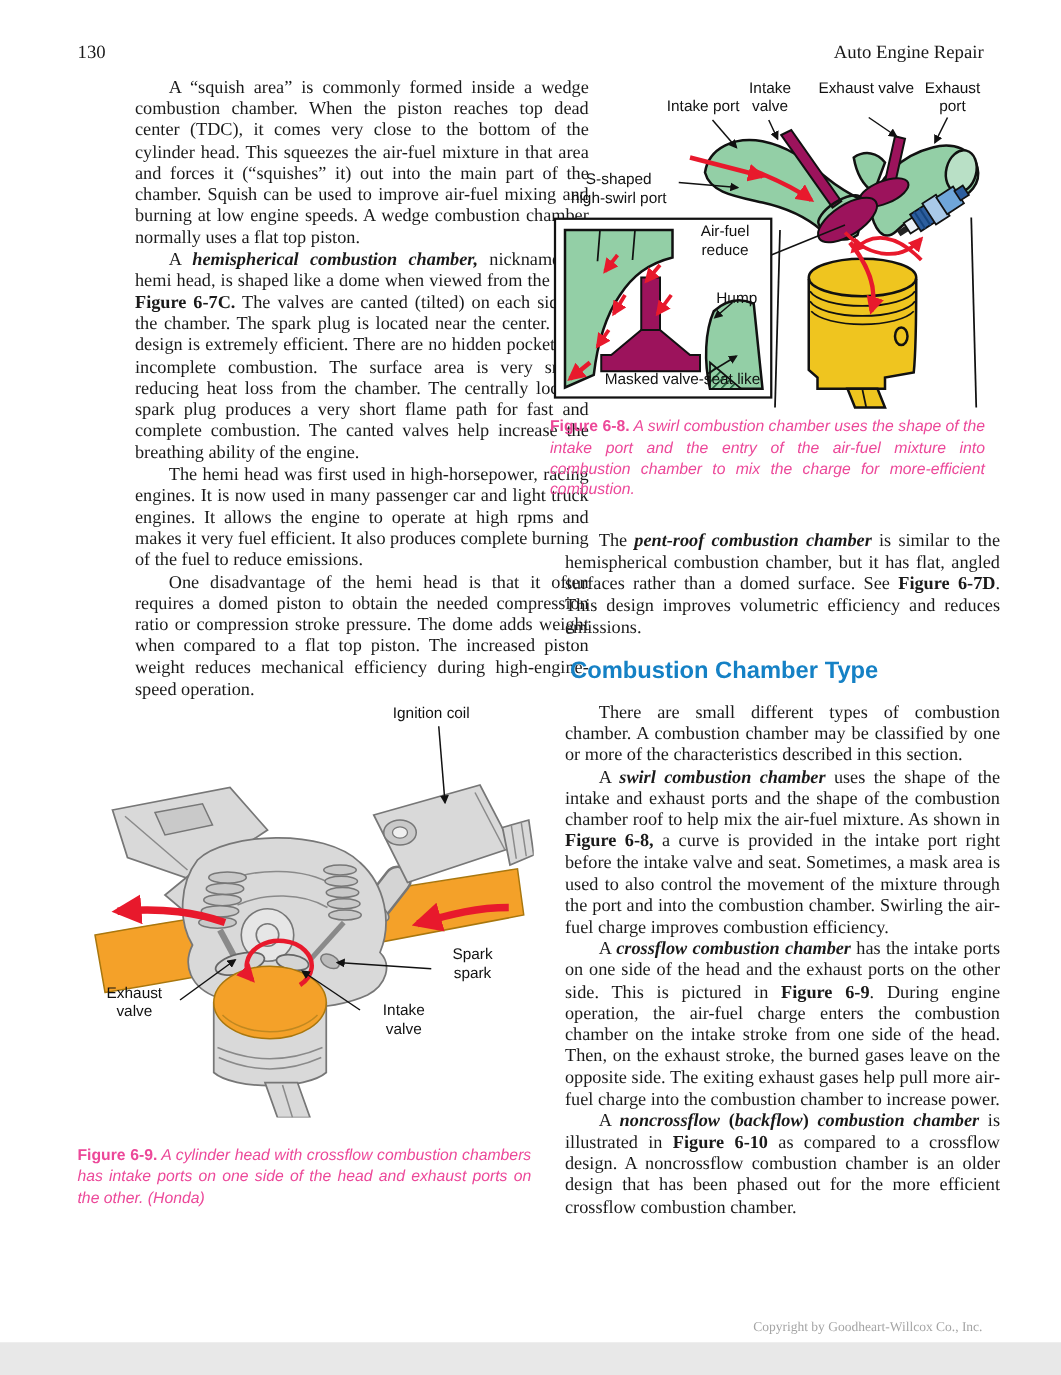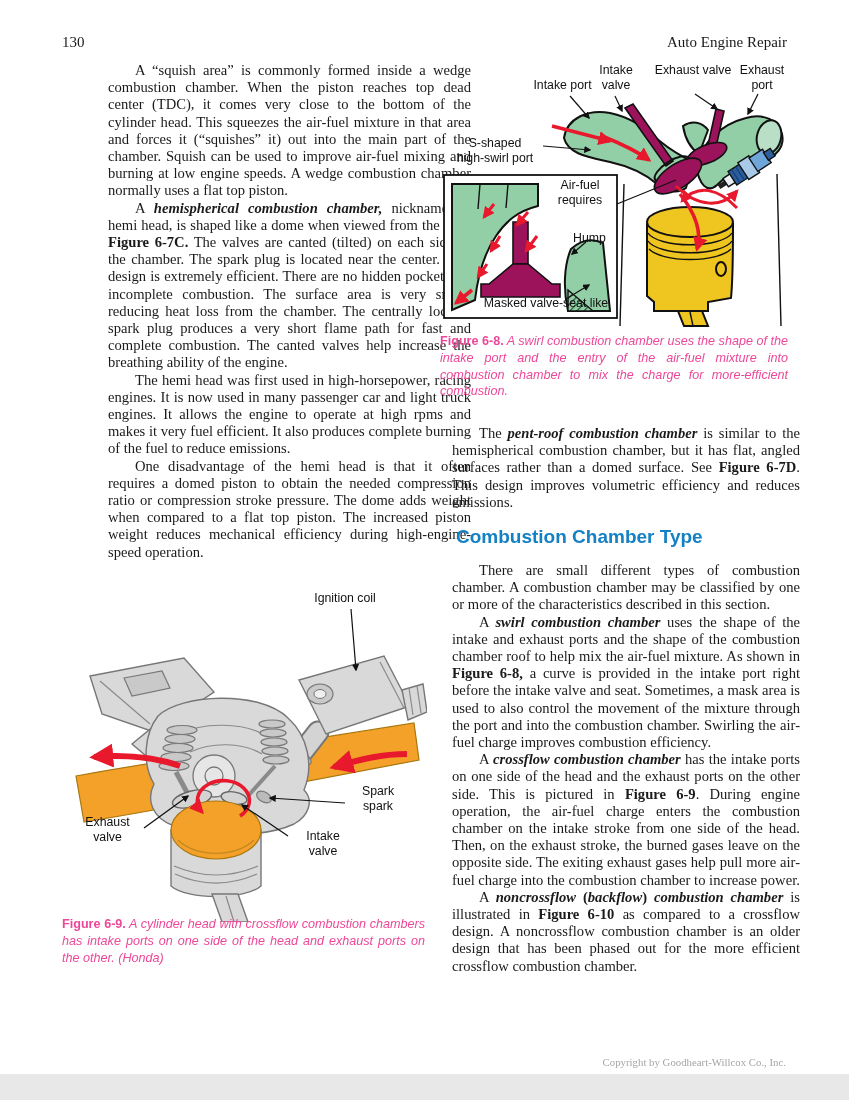--- a/index.html
+++ b/index.html
@@ -64,21 +64,21 @@
     <span>Auto Engine Repair</span>
   </div>
 
   <div class="col-left-text">
     <p class="body"><span>A “squish area” is commonly formed inside a wedge combustion chamber. When the piston reaches top dead center (TDC), it comes very close to the bottom of the cylinder head. This squeezes the air-fuel mixture in that area and forces it (“squishes” it) out into the main part of the chamber. Squish can be used to improve air-fuel mixing and burning at low engine speeds. A wedge combustion chamber normally uses a flat top piston.</span></p>
     <p class="body"><span>A </span><span style="font-weight: bold; font-style: italic;">hemispherical combustion chamber,</span><span> nicknamed a hemi head, is shaped like a dome when viewed from the side, </span><span style="font-weight: bold;">Figure 6-7C.</span><span> The valves are canted (tilted) on each side of the chamber. The spark plug is located near the center. This design is extremely efficient. There are no hidden pockets for incomplete combustion. The surface area is very small, reducing heat loss from the chamber. The centrally located spark plug produces a very short flame path for fast and complete combustion. The canted valves help increase the breathing ability of the engine.</span></p>
     <p class="body"><span>The hemi head was first used in high-horsepower, racing engines. It is now used in many passenger car and light truck engines. It allows the engine to operate at high rpms and makes it very fuel efficient. It also produces complete burning of the fuel to reduce emissions.</span></p>
     <p class="body"><span>One disadvantage of the hemi head is that it often requires a domed piston to obtain the needed compression ratio or compression stroke pressure. The dome adds weight when compared to a flat top piston. The increased piston weight reduces mechanical efficiency during high-engine-speed operation.</span></p>
   </div>
 
-  <div class="fig" style="left:62px;top:584px;width:365px;height:340px;">
+  <div class="fig" style="left:62px;top:556px;width:365px;height:340px;">
     <svg viewBox="0 0 365 338" width="365" height="338">
       <defs>
         <marker id="ar9" viewBox="0 0 10 10" refX="8" refY="5" markerWidth="4" markerHeight="4" orient="auto-start-reverse">
           <path d="M0,0 L10,5 L0,10 z" fill="#E8192C"></path>
         </marker>
         <marker id="ab9" viewBox="0 0 10 10" refX="8" refY="5" markerWidth="6" markerHeight="6" orient="auto-start-reverse">
           <path d="M0,0 L10,5 L0,10 z" fill="#111"></path>
         </marker>
       </defs>
 
@@ -259,21 +259,21 @@
     </svg>
     <div class="fig-label" style="left:80px;top:20px;width:85px;">Intake port</div>
     <div class="fig-label" style="left:146px;top:5px;width:60px;">Intake
 valve</div>
     <div class="fig-label" style="left:203px;top:5px;width:100px;">Exhaust valve</div>
     <div class="fig-label" style="left:289px;top:5px;width:66px;">Exhaust
 port</div>
     <div class="fig-label" style="left:6px;top:78px;width:98px;">S-shaped
 high-swirl port</div>
     <div class="fig-label" style="left:103px;top:120px;width:74px;">Air-fuel
-requires</div>
+reduce</div>
     <div class="fig-label" style="left:133px;top:173px;width:46px;text-align:left;">Hump</div>
     <div class="fig-label" style="left:38px;top:238px;width:136px;">Masked valve-seat like</div>
   </div>
 
   <div class="caption" style="left:440px;top:333px;width:348px;"><span style="font-weight: bold;">Figure 6-8.</span><span style="font-style: italic;"> A swirl combustion chamber uses the shape of the intake port and the entry of the air-fuel mixture into combustion chamber to mix the charge for more-efficient combustion.</span></div>
 
   <h2 class="section-heading" style="margin:16px;">Combustion Chamber Type</h2>
 
   <div class="right-flow">
     <p class="body"><span>The </span><span style="font-weight: bold; font-style: italic;">pent-roof combustion chamber</span><span> is similar to the hemispherical combustion chamber, but it has flat, angled surfaces rather than a domed surface. See </span><span style="font-weight: bold;">Figure 6-7D</span><span>. This design improves volumetric efficiency and reduces emissions.</span></p>

